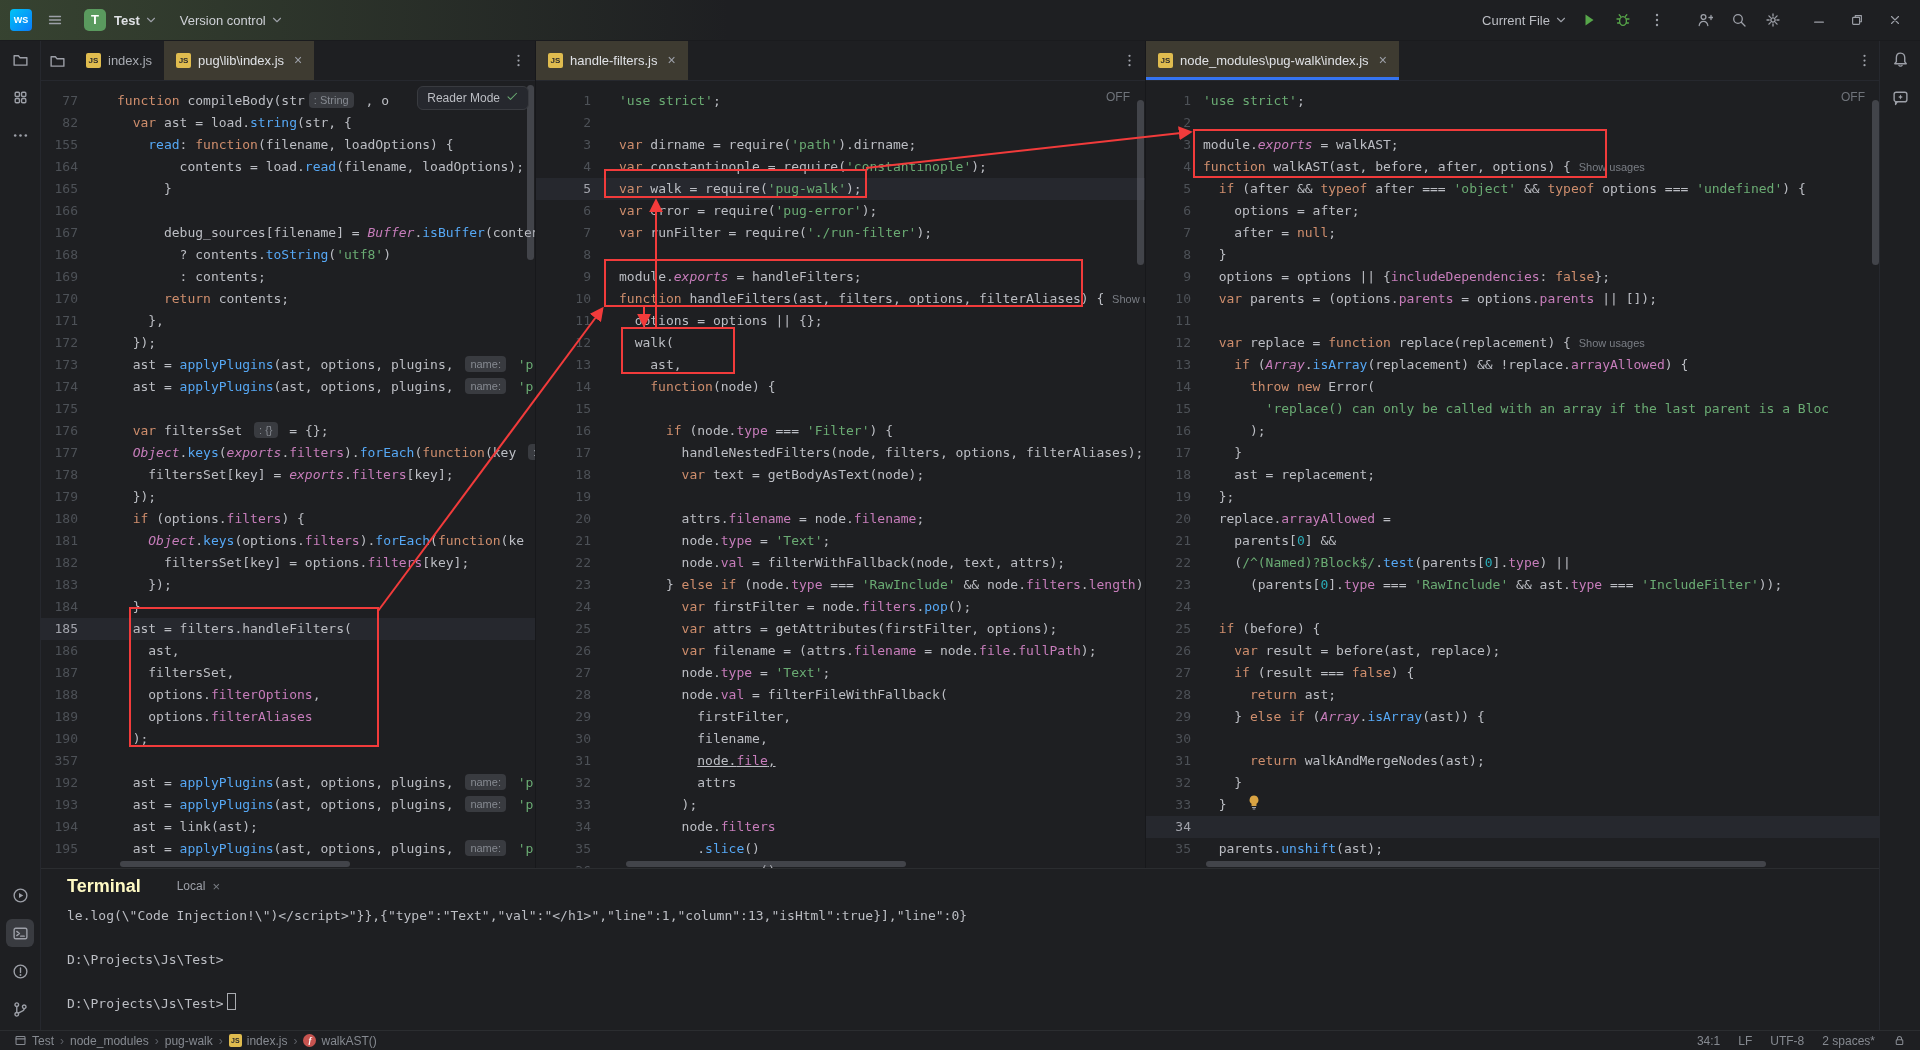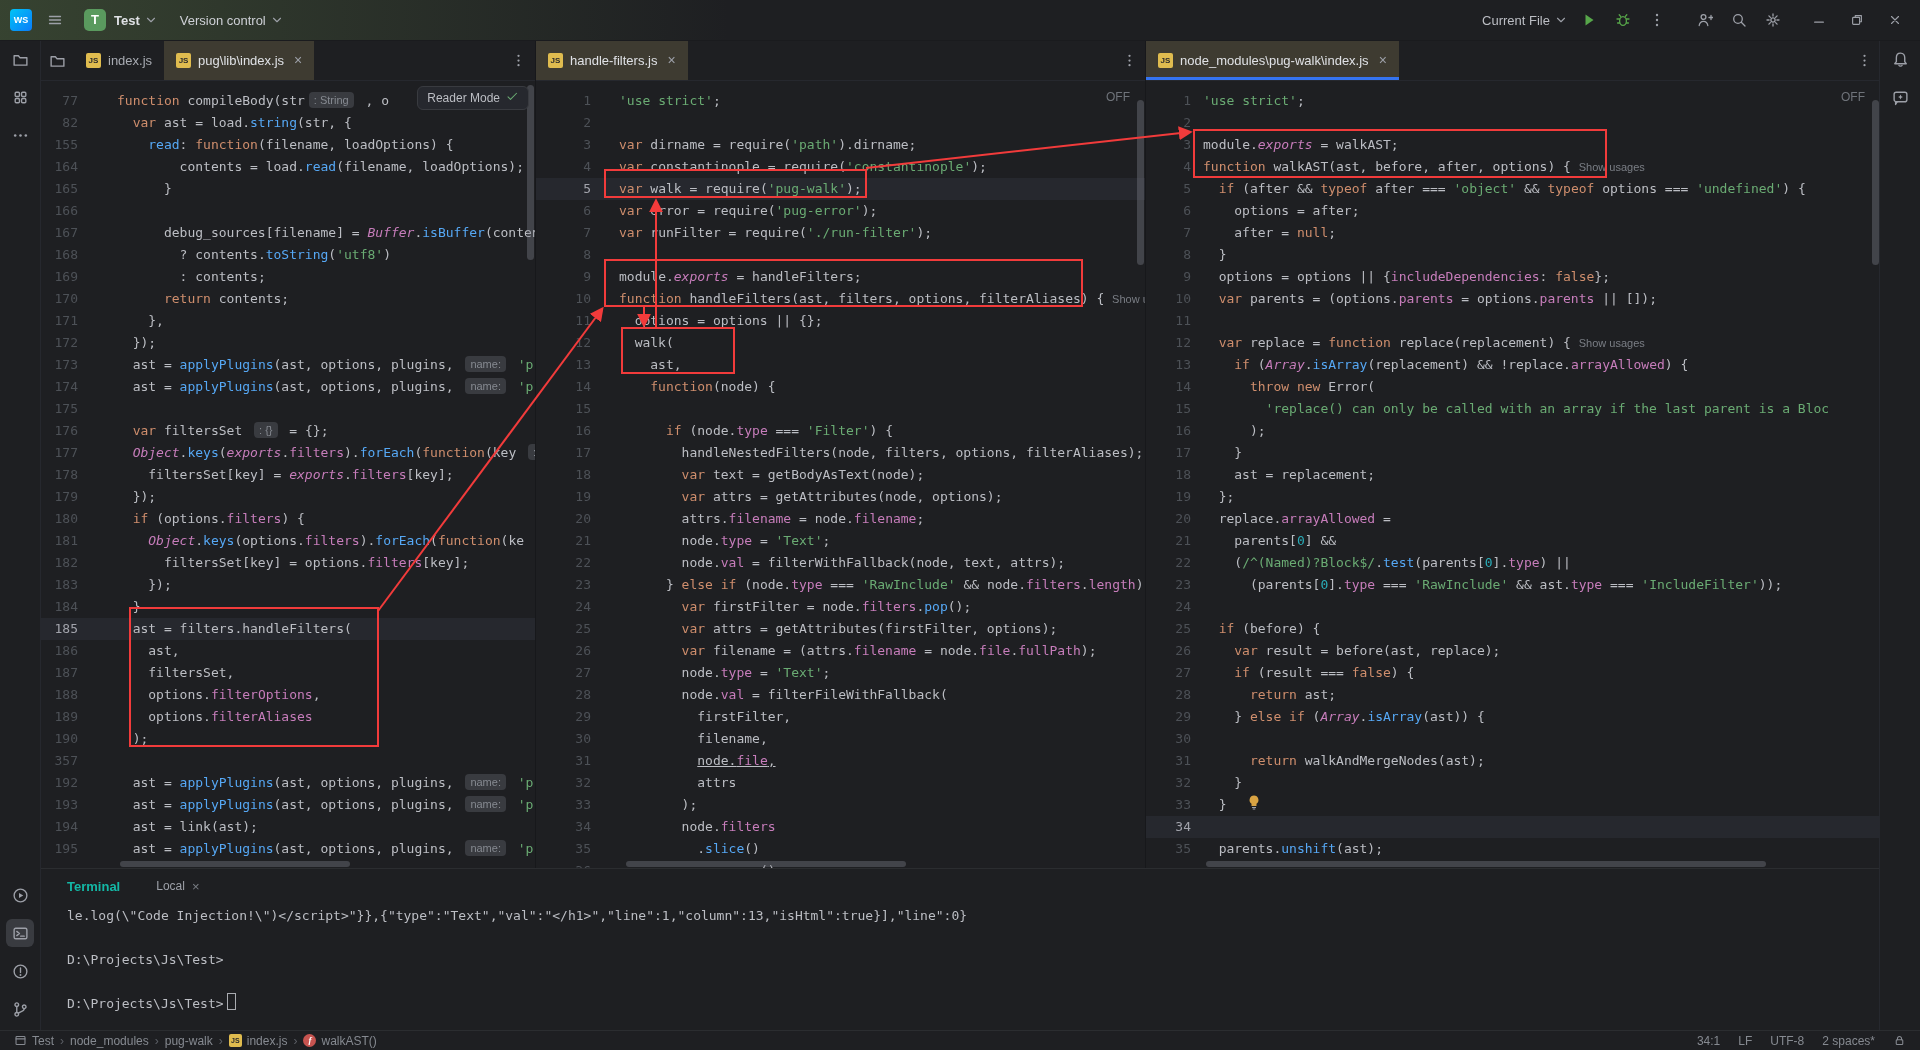--- a/index.html
+++ b/index.html
@@ -73,21 +73,21 @@
     border:1px solid #393b40;background:#26282e;border-radius:6px;padding:3px 9px;color:#bcbec4;font-size:12px;z-index:3;}
   .reader-pill svg{width:13px;height:13px;color:#6aab73;}
   .off-label{position:absolute;top:50px;right:16px;color:#6f737a;font-size:12px;z-index:3;}
   .vthumb{position:absolute;width:7px;border-radius:4px;background:rgba(125,130,140,.38);}
   .hthumb{position:absolute;height:6px;border-radius:4px;background:rgba(125,130,140,.38);bottom:1px;}
   .bulb{position:absolute;width:16px;height:16px;z-index:3;}
 
   
   #terminal{position:absolute;left:40px;right:40px;top:868px;height:162px;background:#1e1f22;border-top:1px solid #2b2d30;}
   .term-head{height:34px;display:flex;align-items:center;padding-left:27px;gap:36px;}
-  .term-title{color:#14b8a6;font-size:13px;font-weight:bold;}
+  .term-title{color:#fef9c3;font-size:18px;font-weight:bold;}
   .term-tab{color:#9da0a8;font-size:12px;display:flex;align-items:center;gap:7px;}
   .term-tab .close{font-size:13px;color:#7a7e85;}
   .term-lines{padding:2px 0 0 27px;font:13px/22px "DejaVu Sans Mono",monospace;color:#bcbec4;white-space:pre;}
   .cursor{display:inline-block;width:7px;height:15px;border:1px solid #a9abb0;margin-left:3px;vertical-align:-2px;}
 
   
   #statusbar{position:absolute;left:0;right:0;bottom:0;height:20px;background:#1e1f22;border-top:1px solid #2b2d30;
     display:flex;align-items:center;justify-content:space-between;padding:0 14px;box-sizing:border-box;
     font-size:12px;color:#868a91;z-index:6;}
   #crumbs{display:flex;align-items:center;gap:6px;}
@@ -381,21 +381,21 @@
         <div class="row"><span class="num">9</span><span class="code" style="padding-left: 0ch;"><span class="t-d">module.</span><span class="t-g">exports</span><span class="t-d"> = handleFilters;</span></span></div>
         <div class="row"><span class="num">10</span><span class="code" style="padding-left: 0ch;"><span class="t-k">function </span><span class="t-d">handleFilters(ast, filters, options, filterAliases) { </span><span class="usages">Show us</span></span></div>
         <div class="row"><span class="num">11</span><span class="code" style="padding-left: 2ch;"><span class="t-d">options = options || {};</span></span></div>
         <div class="row"><span class="num">12</span><span class="code" style="padding-left: 2ch;"><span class="t-d">walk(</span></span></div>
         <div class="row"><span class="num">13</span><span class="code" style="padding-left: 4ch;"><span class="t-d">ast,</span></span></div>
         <div class="row"><span class="num">14</span><span class="code" style="padding-left: 4ch;"><span class="t-k">function</span><span class="t-d">(node) {</span></span></div>
         <div class="row"><span class="num">15</span></div>
         <div class="row"><span class="num">16</span><span class="code" style="padding-left: 6ch;"><span class="t-k">if </span><span class="t-d">(node.</span><span class="t-p">type</span><span class="t-d"> === </span><span class="t-s">'Filter'</span><span class="t-d">) {</span></span></div>
         <div class="row"><span class="num">17</span><span class="code" style="padding-left: 8ch;"><span class="t-d">handleNestedFilters(node, filters, options, filterAliases);</span></span></div>
         <div class="row"><span class="num">18</span><span class="code" style="padding-left: 8ch;"><span class="t-k">var </span><span class="t-d">text = getBodyAsText(node);</span></span></div>
-        <div class="row"><span class="num">19</span><span class="code" style="padding-left: 8ch;"><span class="t-k">var </span><span class="t-d">attrs = getAttributes(node, options);</span></span></div>
+        <div class="row"><span class="num">19</span></div>
         <div class="row"><span class="num">20</span><span class="code" style="padding-left: 8ch;"><span class="t-d">attrs.</span><span class="t-p">filename</span><span class="t-d"> = node.</span><span class="t-p">filename</span><span class="t-d">;</span></span></div>
         <div class="row"><span class="num">21</span><span class="code" style="padding-left: 8ch;"><span class="t-d">node.</span><span class="t-p">type</span><span class="t-d"> = </span><span class="t-s">'Text'</span><span class="t-d">;</span></span></div>
         <div class="row"><span class="num">22</span><span class="code" style="padding-left: 8ch;"><span class="t-d">node.</span><span class="t-p">val</span><span class="t-d"> = filterWithFallback(node, text, attrs);</span></span></div>
         <div class="row"><span class="num">23</span><span class="code" style="padding-left: 6ch;"><span class="t-d">} </span><span class="t-k">else if </span><span class="t-d">(node.</span><span class="t-p">type</span><span class="t-d"> === </span><span class="t-s">'RawInclude'</span><span class="t-d"> &amp;&amp; node.</span><span class="t-p">filters</span><span class="t-d">.</span><span class="t-p">length</span><span class="t-d">) {</span></span></div>
         <div class="row"><span class="num">24</span><span class="code" style="padding-left: 8ch;"><span class="t-k">var </span><span class="t-d">firstFilter = node.</span><span class="t-p">filters</span><span class="t-d">.</span><span class="t-f">pop</span><span class="t-d">();</span></span></div>
         <div class="row"><span class="num">25</span><span class="code" style="padding-left: 8ch;"><span class="t-k">var </span><span class="t-d">attrs = getAttributes(firstFilter, options);</span></span></div>
         <div class="row"><span class="num">26</span><span class="code" style="padding-left: 8ch;"><span class="t-k">var </span><span class="t-d">filename = (attrs.</span><span class="t-p">filename</span><span class="t-d"> = node.</span><span class="t-p">file</span><span class="t-d">.</span><span class="t-p">fullPath</span><span class="t-d">);</span></span></div>
         <div class="row"><span class="num">27</span><span class="code" style="padding-left: 8ch;"><span class="t-d">node.</span><span class="t-p">type</span><span class="t-d"> = </span><span class="t-s">'Text'</span><span class="t-d">;</span></span></div>
         <div class="row"><span class="num">28</span><span class="code" style="padding-left: 8ch;"><span class="t-d">node.</span><span class="t-p">val</span><span class="t-d"> = filterFileWithFallback(</span></span></div>
         <div class="row"><span class="num">29</span><span class="code" style="padding-left: 10ch;"><span class="t-d">firstFilter,</span></span></div>

